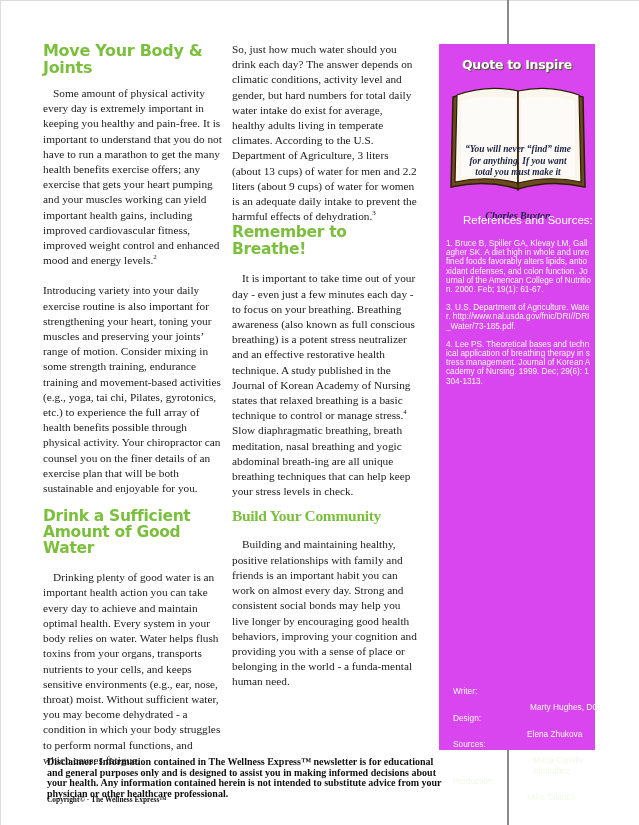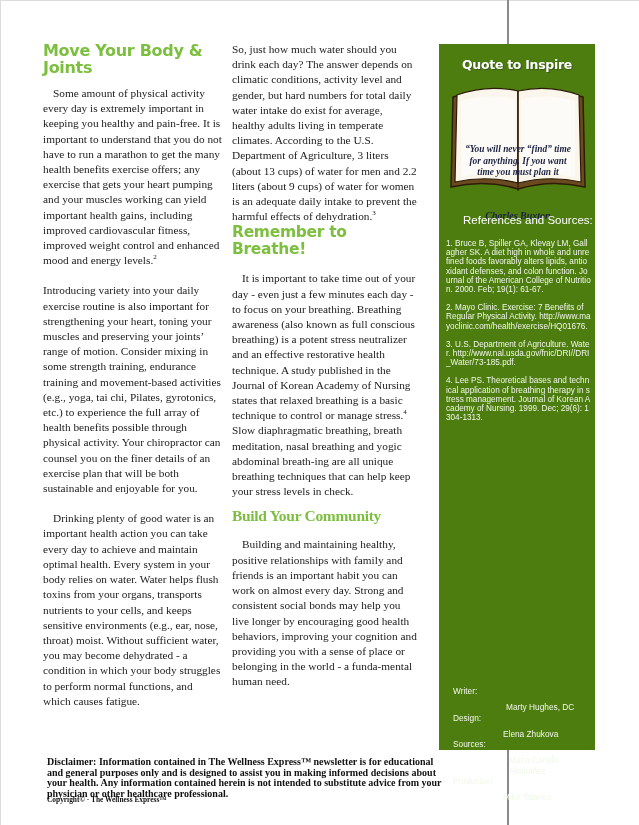--- a/index.html
+++ b/index.html
@@ -25,69 +25,69 @@
 
   .sidebar { position:absolute; left:439px; top:44px; width:156px; height:706px; background:#7bc142; }
   .quote-title { position:absolute; left:0; top:13px; width:156px; text-align:center; font-family:"DejaVu Sans", "Liberation Sans", sans-serif; font-size:12.5px; font-weight:bold; color:#fff; text-shadow:1px 1px 1px #3a5a1a; letter-spacing:-0.3px; }
   .book { position:absolute; left:10px; top:35px; width:138px; height:120px; }
   .quote-text { position:absolute; left:24px; top:100px; width:110px; text-align:center; font-family:"Liberation Serif", "DejaVu Serif", serif; font-style:italic; font-weight:bold; font-size:9.4px; line-height:11.5px; color:#1c2340; }
   .quote-author { position:absolute; left:24px; top:166px; width:110px; text-align:center; font-family:"Liberation Serif", "DejaVu Serif", serif; font-style:italic; font-weight:bold; font-size:10px; color:#1c2340; }
   .refs-title { position:absolute; left:24px; top:170px; font-family:"Liberation Sans", sans-serif; font-size:11.5px; color:#fff; }
   .refs { position:absolute; left:7px; top:195px; width:145px; font-family:"Liberation Sans", sans-serif; font-size:8.2px; line-height:9.2px; color:#f1f8ea; }
   .ref { margin-bottom:9px; word-break:break-all; }
   .credits { position:absolute; left:14px; top:642px; font-family:"Liberation Sans", sans-serif; font-size:8.3px; line-height:10.5px; color:#f1f8ea; }
-  .credit-row { display:flex; }
+  .credit-row { display:flex;gap:24px; }
   .credit-role { width:50px; }
   .credit-name { width:85px;margin-top:16px; }
   .credit-row.r3 .credit-name { padding-left:6px; }
   .credit-row.r1 .credit-name { padding-left:3px; }
 
   .disclaimer { position:absolute; left:47px; top:757px; width:400px; font-family:"Liberation Serif", "DejaVu Serif", serif; font-weight:bold; font-size:10px; line-height:10.5px; color:#111; }
   .copyright { position:absolute; left:47px; top:795px; font-family:"Liberation Serif", "DejaVu Serif", serif; font-weight:bold; font-size:7.4px; color:#111; }
 </style>
 </head>
 <body>
 
 <div class="page">
   <div class="edge-top"></div>
   <div class="edge-left"></div>
   <div class="edge-right"></div>
 
   <div class="col col1">
     <h2 class="h-move" style="color: rgb(124, 191, 62);">Move Your Body &amp; Joints</h2>
     <p class="para indent"><span>Some amount of physical activity every day is extremely important in keeping you healthy and pain-free.  It is important to understand that you do not have to run a marathon to get the many health benefits exercise offers; any exercise that gets your heart pumping and your muscles working can yield important health gains, including improved cardiovascular fitness, improved weight control and enhanced mood and energy levels.</span><sup>2</sup></p>
     <p class="para">Introducing variety into your daily exercise routine is also important for strengthening your heart, toning your muscles and preserving your joints’ range of motion.  Consider mixing in some strength training, endurance training and movement-based activities (e.g., yoga, tai chi, Pilates, gyrotonics, etc.) to experience the full array of health benefits possible through physical activity.  Your chiropractor can counsel you on the finer details of an exercise plan that will be both sustainable and enjoyable for you.</p>
+    <h2 class="h-drink" style="color: rgb(124, 191, 62);">Drink a Sufficient Amount of Good Water</h2>
     <p class="para indent">Drinking plenty of good water is an important health action you can take every day to achieve and maintain optimal health.  Every system in your body relies on water.  Water helps flush toxins from your organs, transports nutrients to your cells, and keeps sensitive environments (e.g., ear, nose, throat) moist.  Without sufficient water, you may become dehydrated - a condition in which your body struggles to perform normal functions, and which causes fatigue.</p>
   </div>
 
   <div class="col col2">
     <p class="para"><span>So, just how much water should you drink each day?  The answer depends on climatic conditions, activity level and gender, but hard numbers for total daily water intake do exist for average, healthy adults living in temperate climates.  According to the U.S. Department of Agriculture, 3 liters (about 13 cups) of water for men and 2.2 liters (about 9 cups) of water for women is an adequate daily intake to prevent the harmful effects of dehydration.</span><sup>3</sup></p>
     <h2 class="h-breathe" style="color: rgb(124, 191, 62);">Remember to Breathe!</h2>
     <p class="para indent"><span>It is important to take time out of your day - even just a few minutes each day - to focus on your breathing.  Breathing awareness (also known as full conscious breathing) is a potent stress neutralizer and an effective restorative health technique.  A study published in the Journal of Korean Academy of Nursing states that relaxed breathing is a basic technique to control or manage stress.</span><sup>4</sup><span> Slow diaphragmatic breathing, breath meditation, nasal breathing and yogic abdominal breath-ing are all unique breathing techniques that can help keep your stress levels in check.</span></p>
     <h2 class="h-build" style="color: rgb(124, 191, 62); font-family: Liberation Serif, serif;">Build Your Community</h2>
     <p class="para indent">Building and maintaining healthy, positive relationships with family and friends is an important habit you can work on almost every day.  Strong and consistent social bonds may help you live longer by encouraging good health behaviors, improving your cognition and providing you with a sense of place or belonging in the world - a funda-mental human need.</p>
   </div>
 
-  <div class="sidebar" style="background: #4d7c0f;">
+  <div class="sidebar" style="background: #d946ef;">
     <div class="quote-title">Quote to Inspire</div>
     <svg class="book" viewBox="0 0 138 120">
       <path d="M4 18 Q36 8 69 14 Q102 8 134 18 L136 108 Q102 100 69 110 Q36 100 2 108 Z" fill="#6b4a1f" stroke="#2d1d08" stroke-width="1.5"></path>
       <path d="M8 16 Q38 5 69 12 L69 104 Q38 96 6 103 Z" fill="#faf6ec" stroke="#2d1d08" stroke-width="1.2"></path>
       <path d="M69 12 Q100 5 130 16 L132 103 Q100 96 69 104 Z" fill="#faf6ec" stroke="#2d1d08" stroke-width="1.2"></path>
       <path d="M12 22 Q40 14 66 20 L66 98 Q40 92 12 98 Z" fill="#ffffff" opacity="0.6"></path>
       <path d="M72 20 Q98 14 126 22 L126 98 Q98 92 72 98 Z" fill="#ffffff" opacity="0.6"></path>
       <line x1="69" y1="12" x2="69" y2="112" stroke="#2d1d08" stroke-width="1.2"></line>
     </svg>
-    <div class="quote-text">“You will never “find” time for anything.  If you want time you must plan it</div>
+    <div class="quote-text">“You will never “find” time for anything.  If you want total you must make it</div>
     <div class="quote-author">Charles Buxton</div>
 
     <div class="refs-title">References and Sources:</div>
     <div class="refs">
       <div class="ref">1. Bruce B, Spiller GA, Klevay LM, Gallagher SK. A diet high in whole and unrefined foods favorably alters lipids, antioxidant defenses, and colon function. Journal of the American College of Nutrition. 2000. Feb; 19(1): 61-67.</div>
-      <div class="ref">2. Mayo Clinic. Exercise: 7 Benefits of Regular Physical Activity. http://www.mayoclinic.com/health/exercise/HQ01676.</div>
       <div class="ref">3. U.S. Department of Agriculture. Water. http://www.nal.usda.gov/fnic/DRI//DRI_Water/73-185.pdf.</div>
       <div class="ref">4. Lee PS. Theoretical bases and technical application of breathing therapy in stress management. Journal of Korean Academy of Nursing. 1999. Dec; 29(6): 1304-1313.</div>
     </div>
 
     <div class="credits">
       <div class="credit-row r1">
         <span class="credit-role">Writer:</span>
         <span class="credit-name">Marty Hughes, DC</span>
       </div>
       <div class="credit-row r2">

